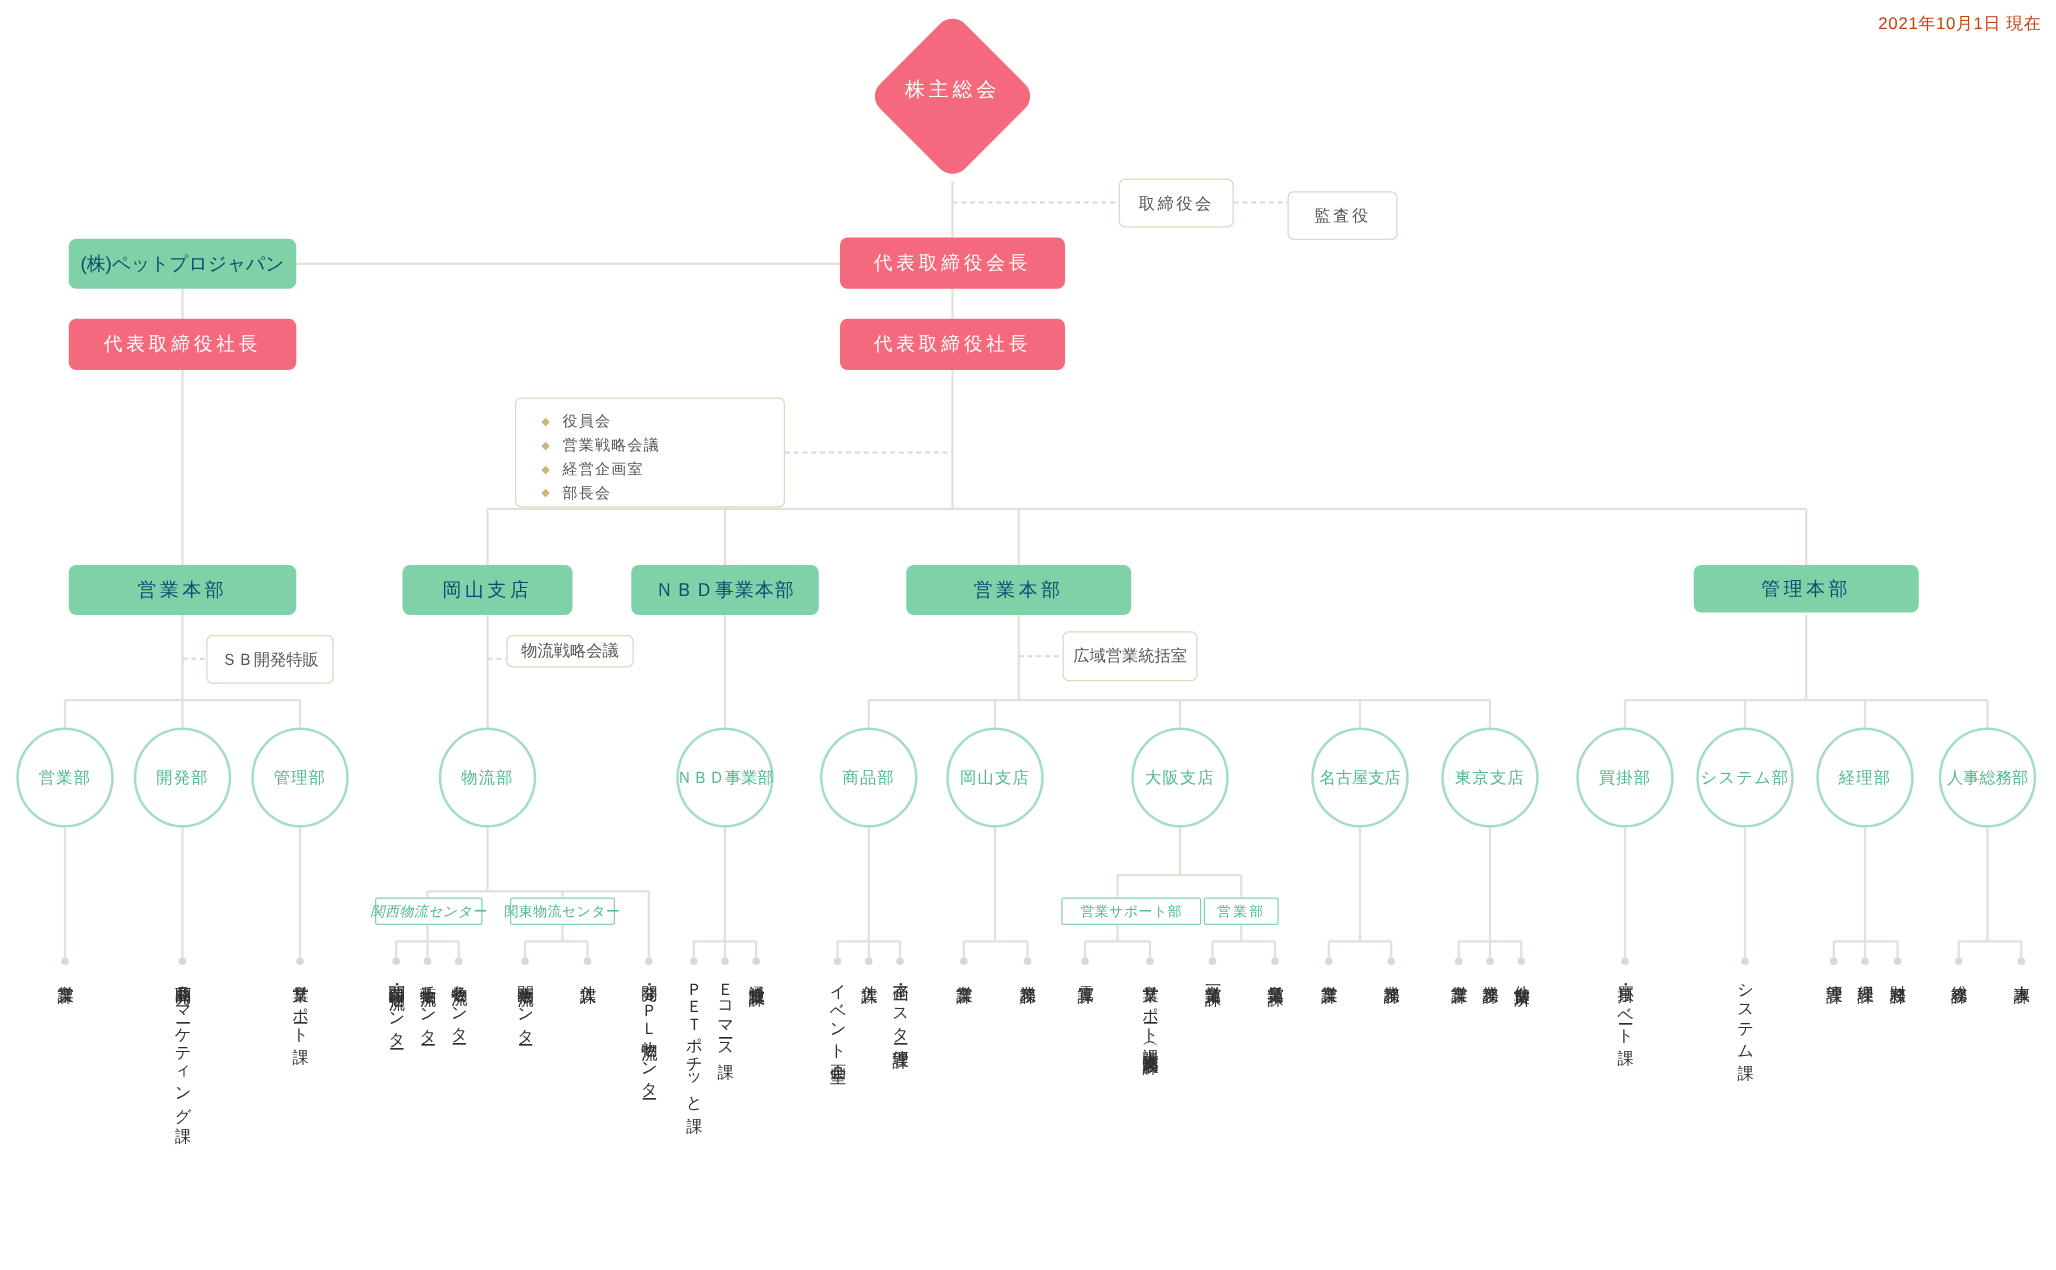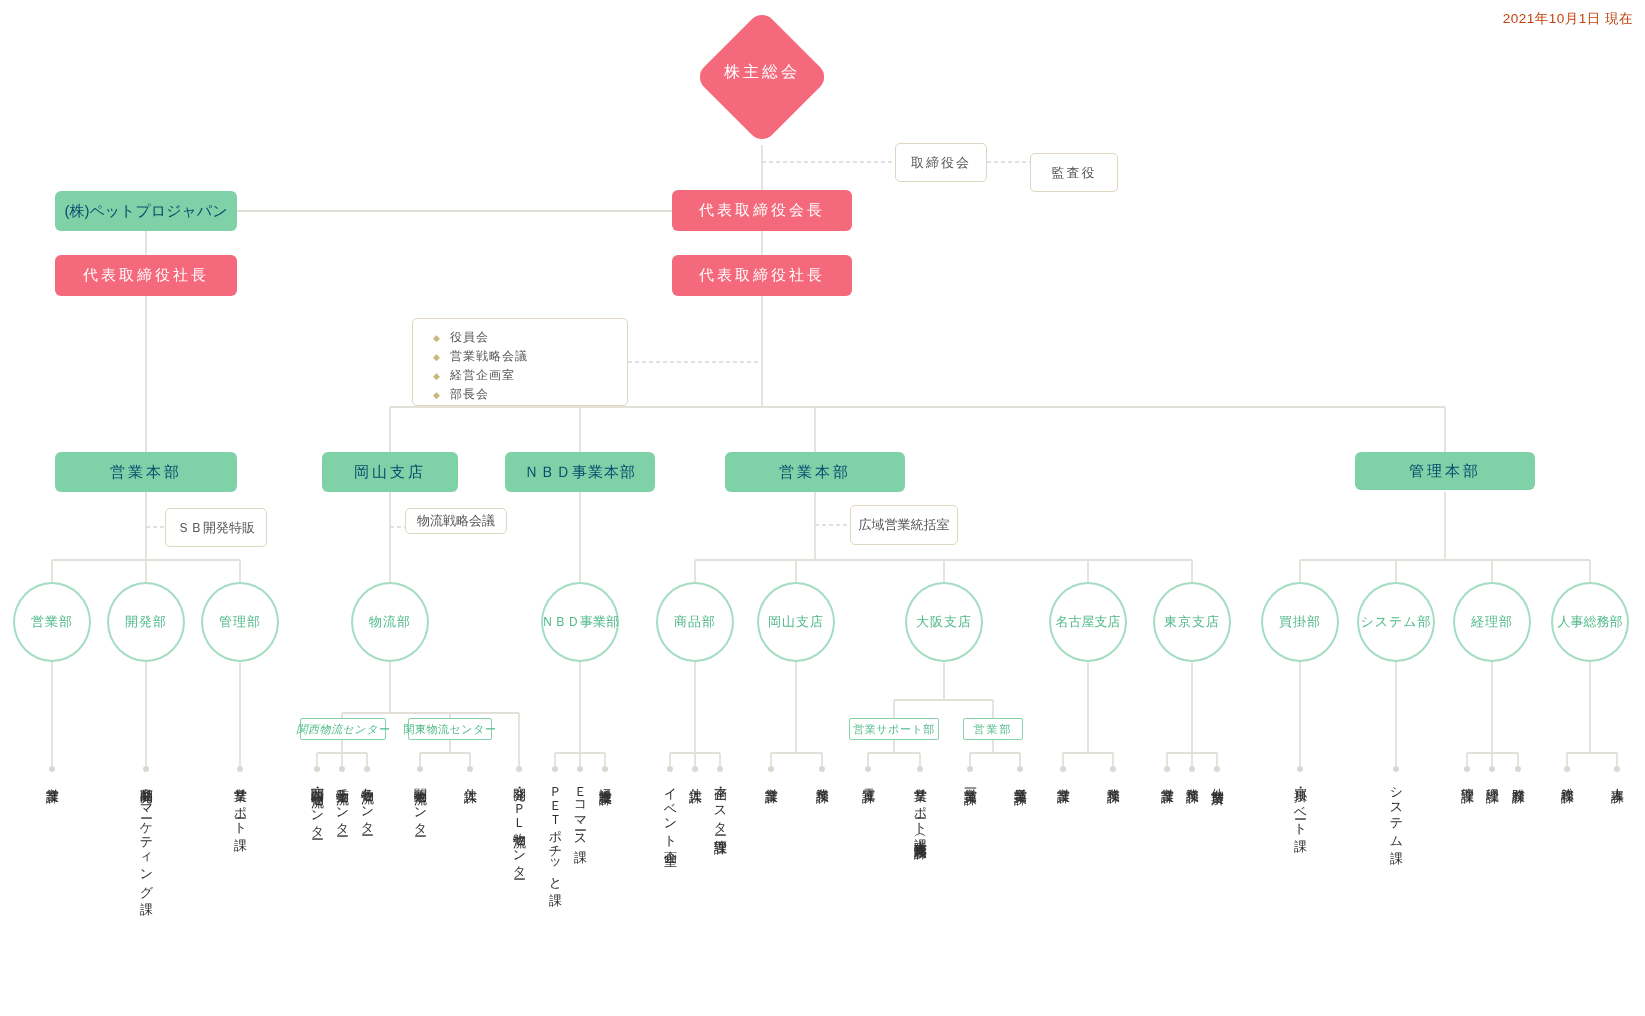--- a/index.html
+++ b/index.html
@@ -167,21 +167,21 @@
   <div class="circle" style="left:905px;text-align:right;">大阪支店</div>
   <div class="circle" style="left:1049px;letter-spacing:0;">名古屋支店</div>
   <div class="circle" style="left:1153px;">東京支店</div>
   <div class="circle" style="left:1261px;">買掛部</div>
   <div class="circle" style="left:1357px;">システム部</div>
   <div class="circle" style="left:1453px;">経理部</div>
   <div class="circle" style="left:1551px;letter-spacing:0;">人事総務部</div>
 
   <div class="node sbox" style="left:300px;top:718px;width:86px;height:22px;font-style:italic;">関西物流センター</div>
   <div class="node sbox" style="left:408px;top:718px;width:84px;height:22px;">関東物流センター</div>
-  <div class="node sbox" style="left:849px;top:718px;width:90px;height:22px;">営業サポート部</div>
+  <div class="node sbox" style="left:849px;top:718px;width:112px;height:22px;">営業サポート部</div>
   <div class="node sbox" style="left:963px;top:718px;width:60px;height:22px;letter-spacing:2px;">営業部</div>
 
   <div class="leaf" style="left:41px;">営業課</div>
   <div class="leaf" style="left:135px;">商品開発＆マーケティング課</div>
   <div class="leaf" style="left:229px;">営業サポート課</div>
   <div class="leaf" style="left:306px;">関西・守口物流センター</div>
   <div class="leaf" style="left:331px;">千葉物流センター</div>
   <div class="leaf" style="left:356px;">各物流センター</div>
   <div class="leaf" style="left:409px;">関東物流センター</div>
   <div class="leaf" style="left:459px;">仕入課</div>

